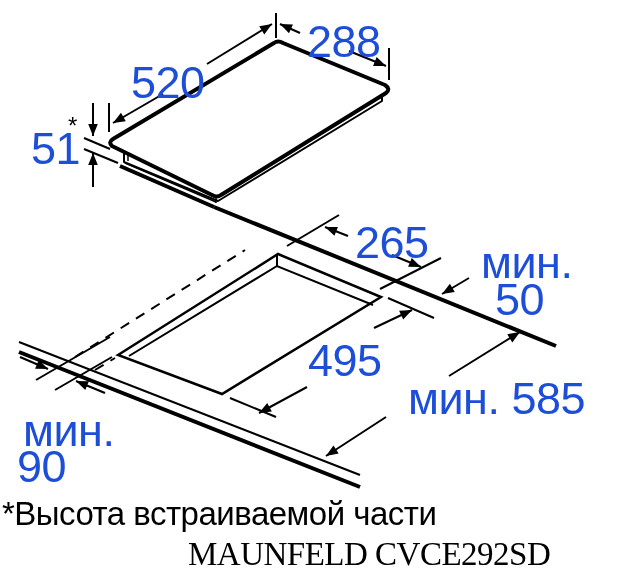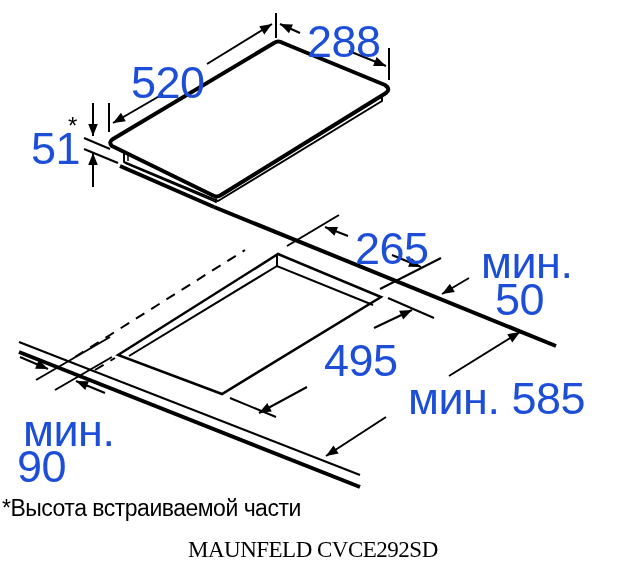--- a/index.html
+++ b/index.html
@@ -1,20 +1,20 @@
 <!DOCTYPE html>
 <html><head>
 <meta charset="utf-8">
 <style>
   html, body { margin: 0; padding: 0; background: #ffffff; }
   body { width: 644px; height: 586px; position: relative; overflow: hidden; font-family: "Liberation Sans", sans-serif; color: #000; }
   svg.diagram { position: absolute; left: 0; top: 0; }
   .lbl { position: absolute; font-family: "Liberation Sans", sans-serif; font-size: 45px; line-height: 1; color: #1d4ed8; white-space: nowrap; letter-spacing: -0.5px; }
   .sup { position: absolute; font-family: "Liberation Sans", sans-serif; font-size: 24px; line-height: 1; }
-  .foot { position: absolute; font-family: "Liberation Sans", sans-serif; font-size: 23px; line-height: 1; white-space: nowrap; letter-spacing: -0.5px; }
+  .foot { position: absolute; font-family: "Liberation Sans", sans-serif; font-size: 33px; line-height: 1; white-space: nowrap; letter-spacing: -0.5px; }
 </style>
 </head>
 <body>
 
 <svg class="diagram" width="644" height="586" viewBox="0 0 644 586" xmlns="http://www.w3.org/2000/svg">
   <defs>
     <marker id="ah" viewBox="0 0 10 10" refX="10" refY="5" markerWidth="7" markerHeight="7" orient="auto-start-reverse" markerUnits="userSpaceOnUse">
       <path d="M0,1 L10,5 L0,9 z" fill="#000"></path>
     </marker>
     <marker id="ahs" viewBox="0 0 10 10" refX="10" refY="5" markerWidth="16" markerHeight="12" orient="auto-start-reverse" markerUnits="userSpaceOnUse">
@@ -102,24 +102,24 @@
     <line x1="20" y1="357" x2="48" y2="369" marker-end="url(#ahs)"></line>
     <line x1="105" y1="393" x2="76" y2="381" marker-end="url(#ahs)"></line>
   </g>
 </svg>
 
 <div class="lbl" style="left:131px; top:60px;">520</div>
 <div class="lbl" style="left:307px; top:19px;">288</div>
 <div class="lbl" style="left:31px; top:126px;">51</div>
 <div class="sup" style="left:68px; top:114px;">*</div>
 
-<div class="lbl" style="left:355px; top:220px;margin-top:6px;">265</div>
+<div class="lbl" style="left:355px; top:220px;">265</div>
 <div class="lbl" style="left:481px; top:240px;">мин.</div>
 <div class="lbl" style="left:495px; top:277px;">50</div>
 
-<div class="lbl" style="left:324px; top:338px;">495</div>
+<div class="lbl" style="left:308px; top:338px;">495</div>
 <div class="lbl" style="left:374px; top:376px;margin-left:34px;">мин. 585</div>
 
 <div class="lbl" style="left:23px; top:408px;">мин.</div>
 <div class="lbl" style="left:17px; top:444px;">90</div>
 
 <div class="foot" style="left:2px; top:497px;">*Высота встраиваемой части</div>
 <div class="foot" style="left:188px; top:538px;font-family:Liberation Serif, serif;">MAUNFELD CVCE292SD</div>
 
 </body></html>

